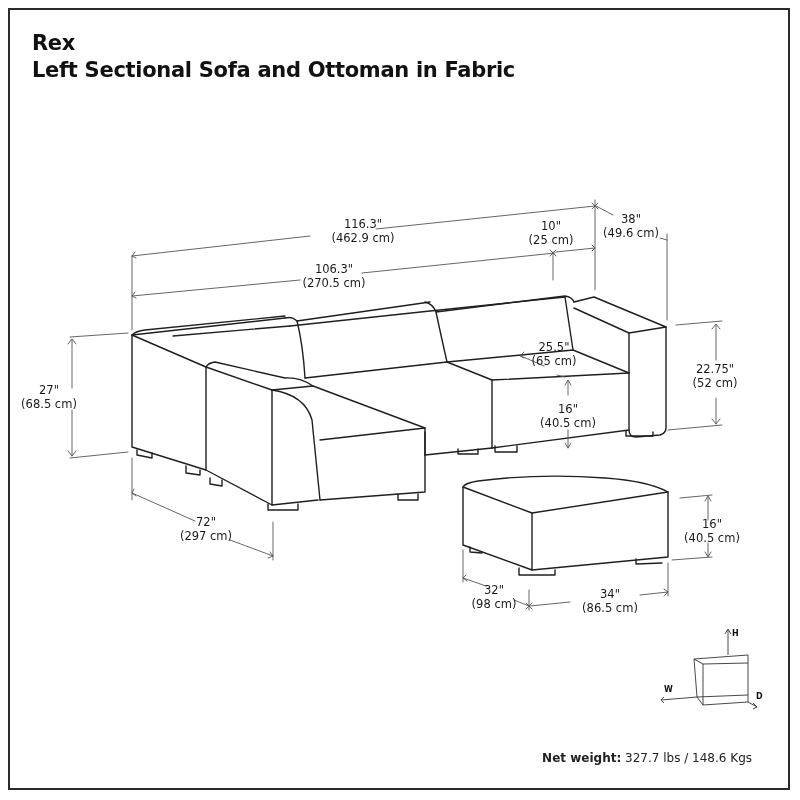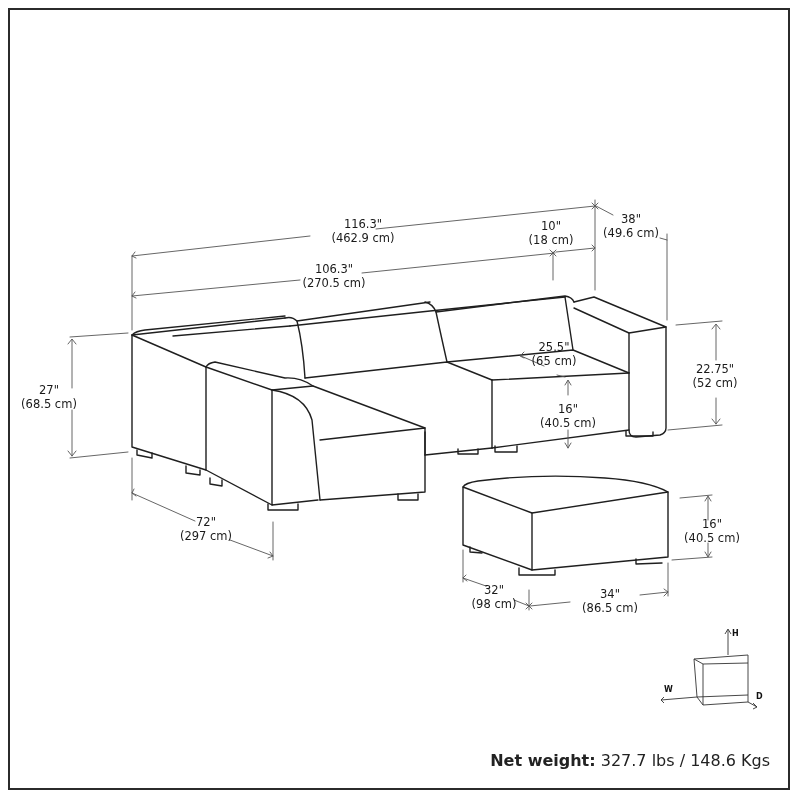--- a/index.html
+++ b/index.html
@@ -4,29 +4,31 @@
 <style>
   html, body { margin: 0; padding: 0; background: #ffffff; }
   body { width: 800px; height: 800px; position: relative; overflow: hidden; font-family: "DejaVu Sans", sans-serif; color: #1a1a1a; }
   .frame { position: absolute; left: 8px; top: 8px; width: 782px; height: 782px; border: 2px solid #2b2b2b; box-sizing: border-box; }
   .title-block { position: absolute; left: 32px; top: 30px; }
   .title-line { font-family: "DejaVu Sans", sans-serif; font-weight: bold; font-size: 21px; line-height: 27px; color: #111; letter-spacing: -0.3px; }
   svg.drawing { position: absolute; left: 0; top: 0; width: 800px; height: 800px; }
   .dim-label { position: absolute; font-family: "DejaVu Sans", sans-serif; font-size: 11.5px; line-height: 14px; text-align: center; color: #1a1a1a; white-space: nowrap; transform: translate(-50%, 0); }
   .dim-label span { display: block; }
   .axis-label { position: absolute; font-family: "DejaVu Sans", sans-serif; font-weight: bold; font-size: 8px; color: #111; }
-  .weight { position: absolute; right: 30px; top: 751px; font-family: "DejaVu Sans", sans-serif; font-size: 16px; color: #222; white-space: nowrap; }
+  .weight { position: absolute; right: 48px; top: 751px; font-family: "DejaVu Sans", sans-serif; font-size: 12px; color: #222; white-space: nowrap; }
   .weight b { font-weight: bold; }
 </style>
 </head>
 <body>
 
 <div class="frame"></div>
 
 <div class="title-block">
+  <div class="title-line">Rex</div>
+  <div class="title-line">Left Sectional Sofa and Ottoman in Fabric</div>
 </div>
 
 <svg class="drawing" viewBox="0 0 800 800" xmlns="http://www.w3.org/2000/svg">
   <g fill="none" stroke="#1f1f1f" stroke-width="1.4" stroke-linejoin="round" stroke-linecap="round">
 
     <path d="M132 335 L132 447 L206 470 L206 367 Z" fill="#fff"></path>
     <path d="M132 335 L285 318"></path>
     <path d="M132 335 Q136 331 145 330 L285 316"></path>
     <path d="M173 336 L290 326"></path>
 
@@ -157,21 +159,21 @@
     <path d="M753 703 L757 707 L753 709"></path>
   </g>
 </svg>
 
 <div class="dim-label" style="left:363px; top:217px;">
   <span>116.3"</span>
     <span>(462.9 cm)</span>
 </div>
 <div class="dim-label" style="left:551px; top:219px;">
   <span>10"</span>
-    <span>(18 cm)</span>
+    <span>(25 cm)</span>
 </div>
 <div class="dim-label" style="left:631px; top:212px;">
   <span>38"</span>
     <span>(49.6 cm)</span>
 </div>
 <div class="dim-label" style="left:334px; top:262px;">
   <span>106.3"</span>
     <span>(270.5 cm)</span>
 </div>
 <div class="dim-label" style="left:49px; top:383px;">

